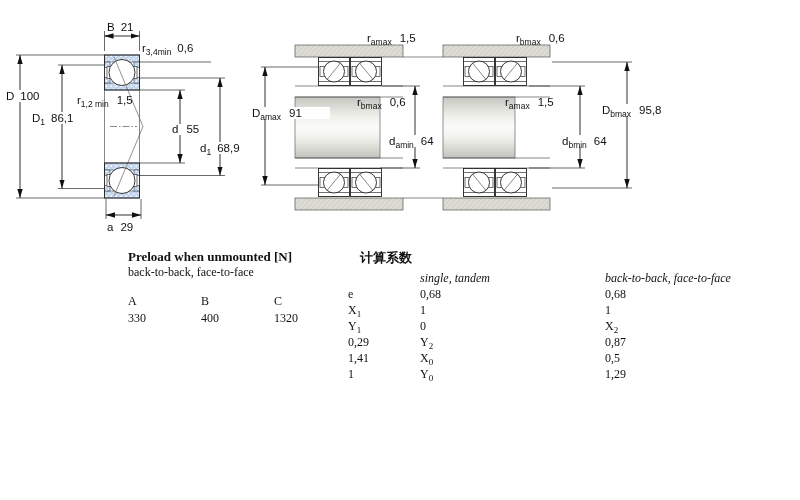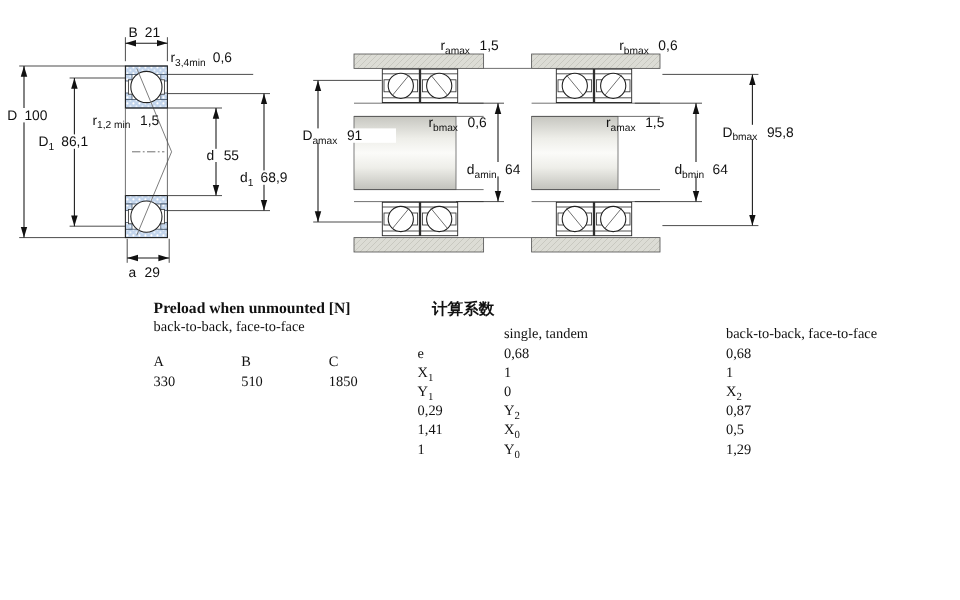--- a/index.html
+++ b/index.html
@@ -18,21 +18,21 @@
   .preload{position:absolute;left:85px;top:249px;width:300px;font-size:12px;margin-left:43px;}
   .p-title{font-size:13px;font-weight:bold;height:16px;}
   .p-sub{height:13px;}
   .p-row{display:flex;margin-top:16px;height:16px;}
   .p-row span{width:73px;}
   .p-vals{margin-top:1px;}
 
   .factors{position:absolute;left:348px;top:249px;font-size:12px;}
   .f-title{font-size:13px;font-weight:bold;margin-left:12px;height:16px;}
   .f-grid{display:grid;grid-template-columns:72px 185px 190px;margin-top:6px;}
-  .f-head{height:20px;}
+  .f-head{height:20px;font-style:italic;}
   .f-cell{height:16px;}
   sub{font-size:9px;}
 </style>
 </head>
 <body>
 
 <svg width="800" height="245" viewBox="0 0 800 245">
   <defs>
     <marker id="ah" viewBox="0 0 9 6" refX="9" refY="3" markerWidth="9" markerHeight="6" markerUnits="userSpaceOnUse" orient="auto-start-reverse">
       <path d="M9,3 L0,0.3 L0,5.7 Z" fill="#111"></path>
@@ -214,22 +214,22 @@
 <div class="preload">
   <div class="p-title">Preload when unmounted [N]</div>
   <div class="p-sub">back-to-back, face-to-face</div>
   <div class="p-row">
     <span>A</span>
     <span>B</span>
     <span>C</span>
   </div>
   <div class="p-row p-vals">
     <span>330</span>
-    <span>510</span>
-    <span>1850</span>
+    <span>400</span>
+    <span>1320</span>
   </div>
 </div>
 
 <div class="factors">
   <div class="f-title">计算系数</div>
   <div class="f-grid">
     <div class="f-cell f-head"></div>
     <div class="f-cell f-head">single, tandem</div>
     <div class="f-cell f-head">back-to-back, face-to-face</div>
 

